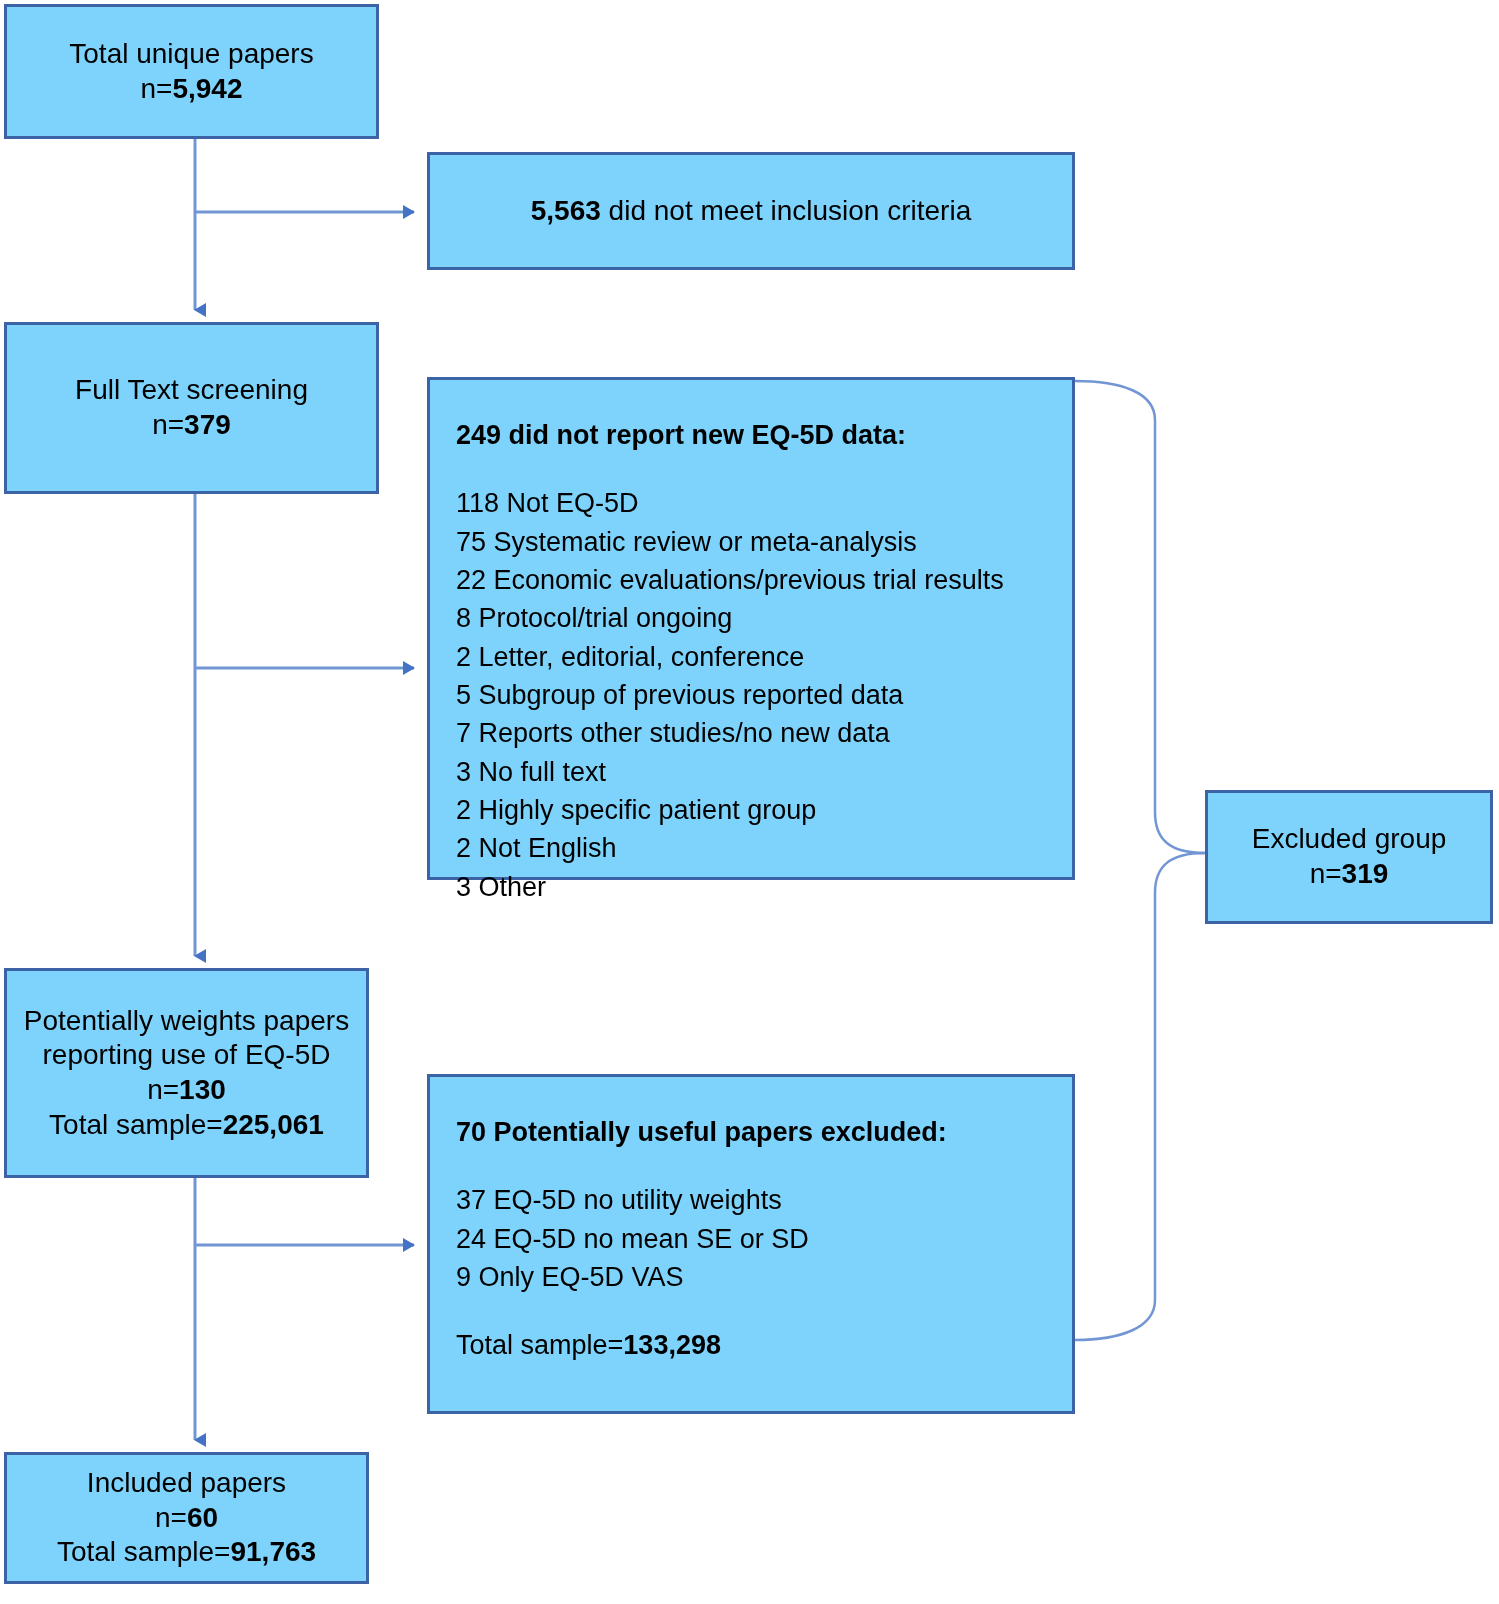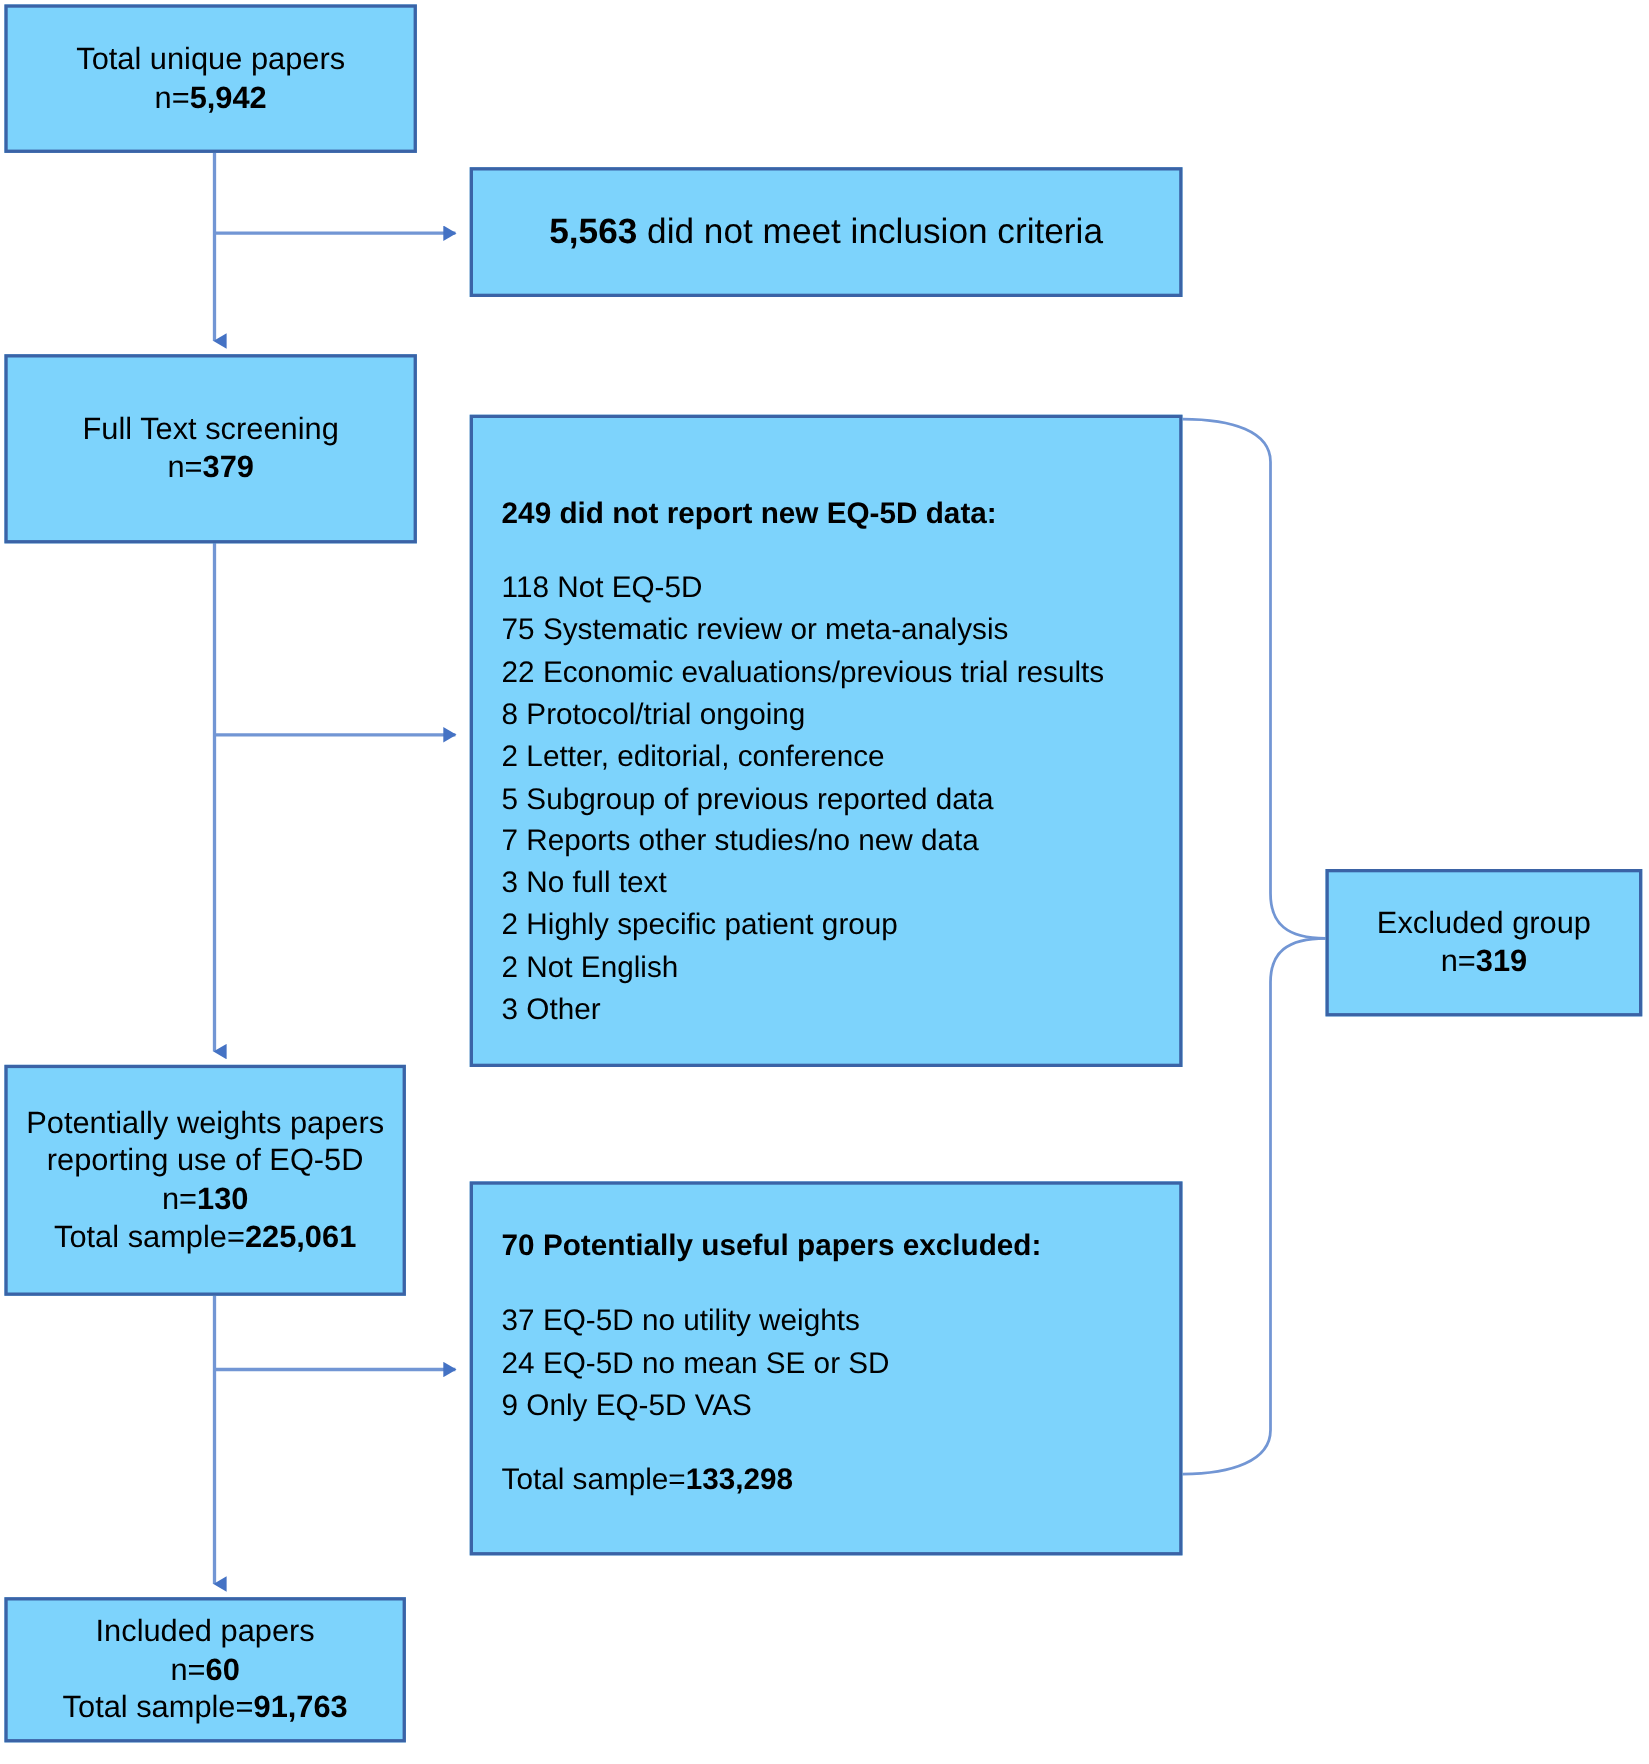--- a/index.html
+++ b/index.html
@@ -48,36 +48,36 @@
     display: block;
     white-space: pre;
   }
   .t-plain { font-weight: 400; }
   .t-bold  { font-weight: 700; }
 
   
   #node-total-papers      { left: 4px;    top: 4px;    width: 375px;  height: 135px; }
   #node-not-inclusion     { left: 427px;  top: 152px;  width: 648px;  height: 118px; }
   #node-fulltext          { left: 4px;    top: 322px;  width: 375px;  height: 172px; }
-  #node-no-new-data       { left: 427px;  top: 377px;  width: 648px;  height: 593px; justify-content: center; }
+  #node-no-new-data       { left: 427px;  top: 377px;  width: 648px;  height: 503px; }
   #node-excluded-papers   { left: 1205px; top: 790px;  width: 288px;  height: 134px; }
   #node-potentially       { left: 4px;    top: 968px;  width: 365px;  height: 210px; }
   #node-useful-excluded   { left: 427px;  top: 1074px; width: 648px;  height: 340px; }
   #node-included          { left: 4px;    top: 1452px; width: 365px;  height: 132px; }
 
   
   #node-total-papers .line,
   #node-fulltext .line,
   #node-excluded-papers .line,
   #node-potentially .line,
   #node-included .line {
     font-size: 28px;
     line-height: 1.24;
   }
-  #node-not-inclusion .line { font-size: 32px; line-height: 1.24; }
+  #node-not-inclusion .line { font-size: 28px; line-height: 1.24; }
 
   .listbox .body {
     padding: 36px 0 0 26px;
   }
   .listbox .line {
     font-size: 27px;
     line-height: 1.42;
   }
   .listbox .heading {
     font-weight: 700;

